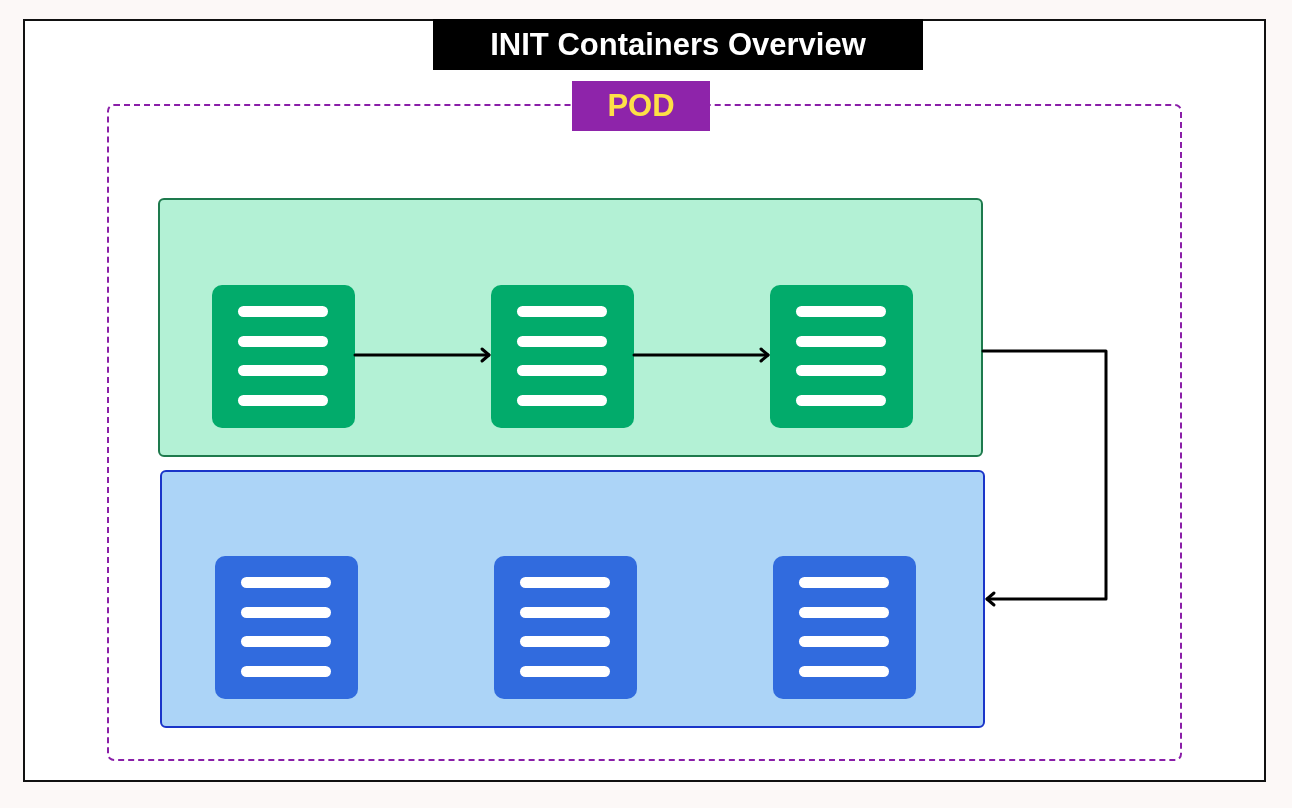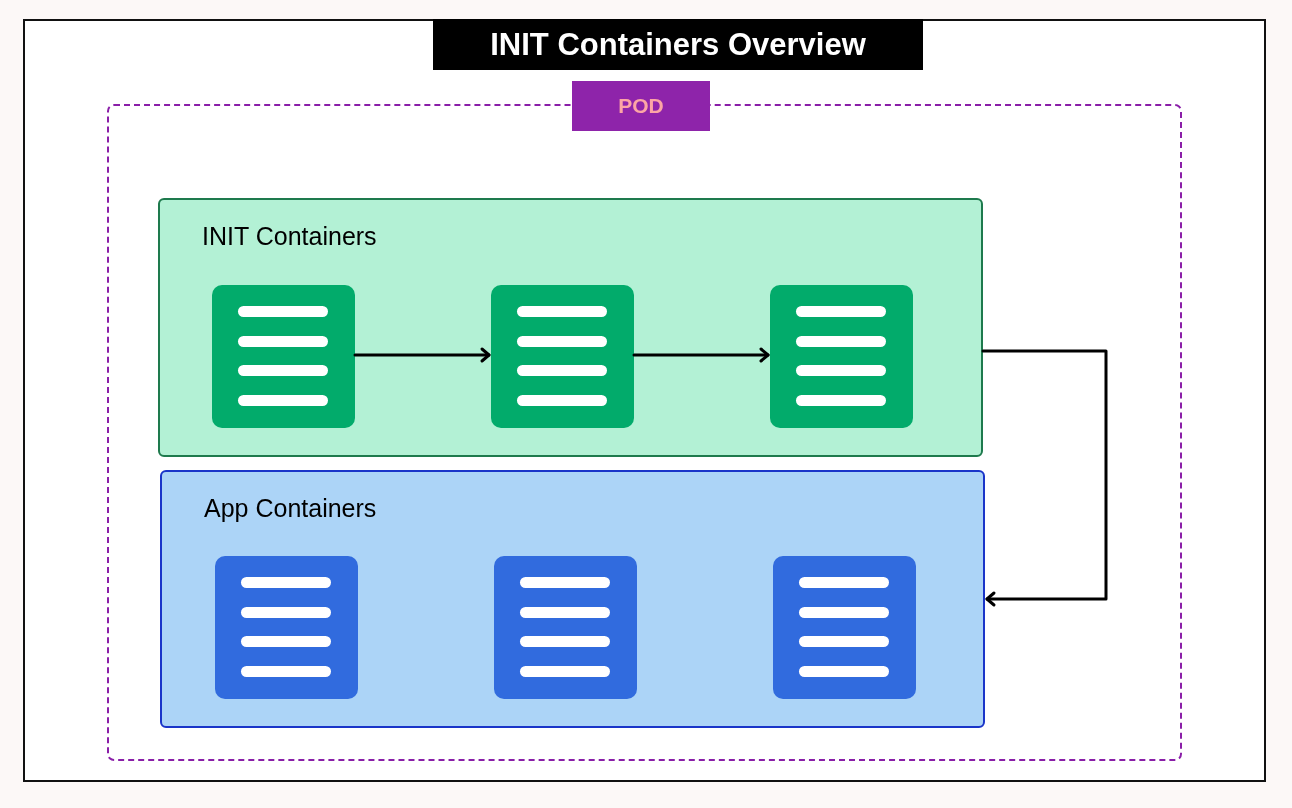--- a/index.html
+++ b/index.html
@@ -28,22 +28,22 @@
     .pod {
       position: absolute; left: 107px; top: 104px;
       width: 1075px; height: 657px;
       border: 2px dashed #8a1ea8;
       border-radius: 7px;
       box-sizing: border-box;
     }
     .pod-label {
       position: absolute; left: 572px; top: 81px;
       width: 138px; height: 50px;
-      background: #8e24aa; color: #fca5a5;
-      font-weight: bold; font-size: 21px;
+      background: #8e24aa; color: #fde047;
+      font-weight: bold; font-size: 31px;
       display: flex; align-items: center; justify-content: center;
     }
     .group {
       position: absolute; box-sizing: border-box;
       border-radius: 6px;
     }
     .group.init {
       left: 158px; top: 198px; width: 825px; height: 259px;
       background: #b3f1d5; border: 2px solid #1e7a4d;
     }
@@ -79,21 +79,20 @@
 
 <div class="frame"></div>
 
 <div class="pod"></div>
 
 <div class="title">INIT Containers Overview</div>
 
 <div class="pod-label">POD</div>
 
 <div class="group init">
-  <div class="group-label">INIT Containers</div>
   <div class="container-box" style="left:52px">
     <div>
       <div class="line"></div>
         <div class="line"></div>
         <div class="line"></div>
         <div class="line"></div>
     </div>
   </div>
   <div class="container-box" style="left:331px">
     <div>
@@ -107,21 +106,20 @@
     <div>
       <div class="line"></div>
         <div class="line"></div>
         <div class="line"></div>
         <div class="line"></div>
     </div>
   </div>
 </div>
 
 <div class="group app">
-  <div class="group-label">App Containers</div>
   <div class="container-box" style="left:53px">
     <div>
       <div class="line"></div>
         <div class="line"></div>
         <div class="line"></div>
         <div class="line"></div>
     </div>
   </div>
   <div class="container-box" style="left:332px">
     <div>

